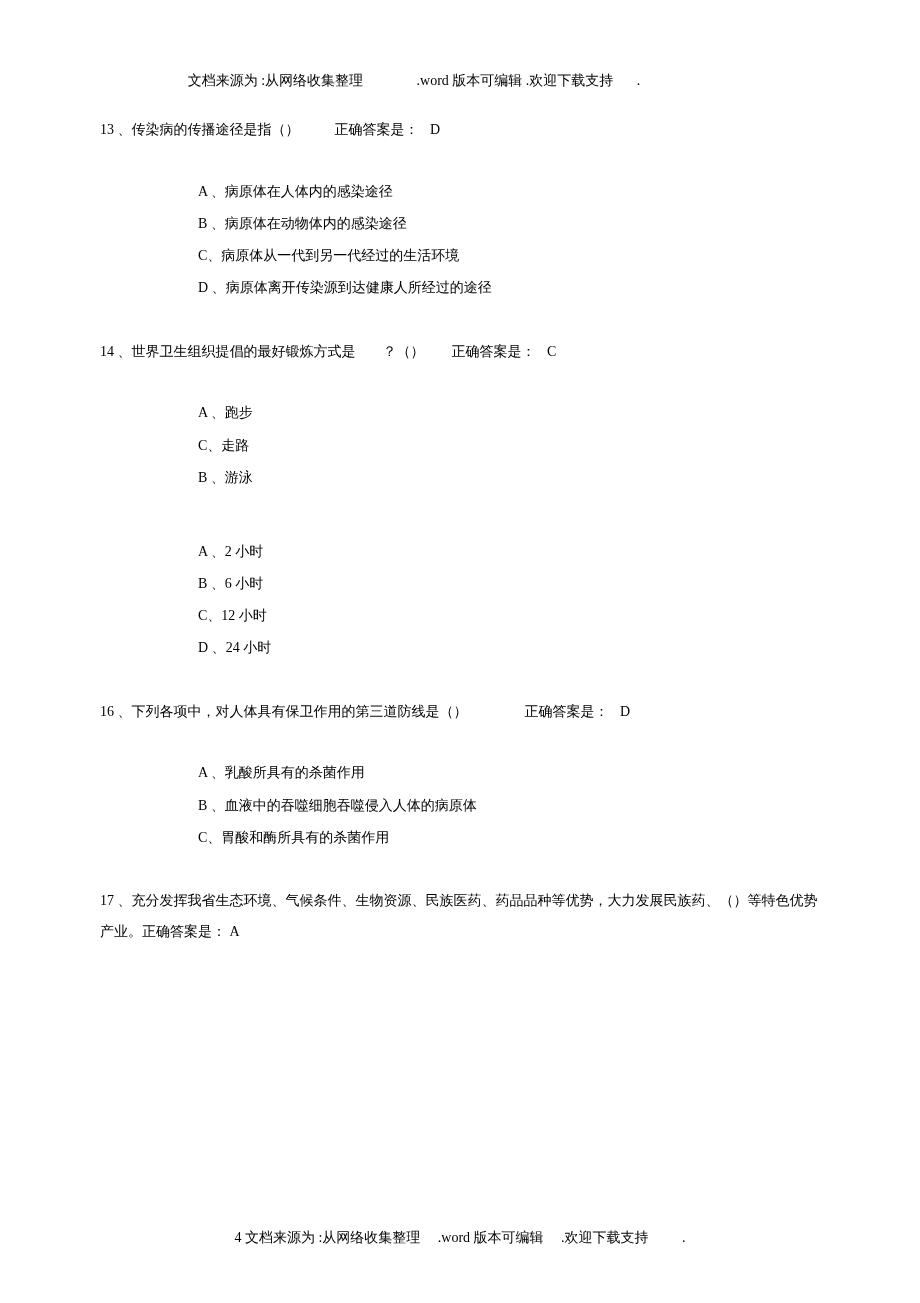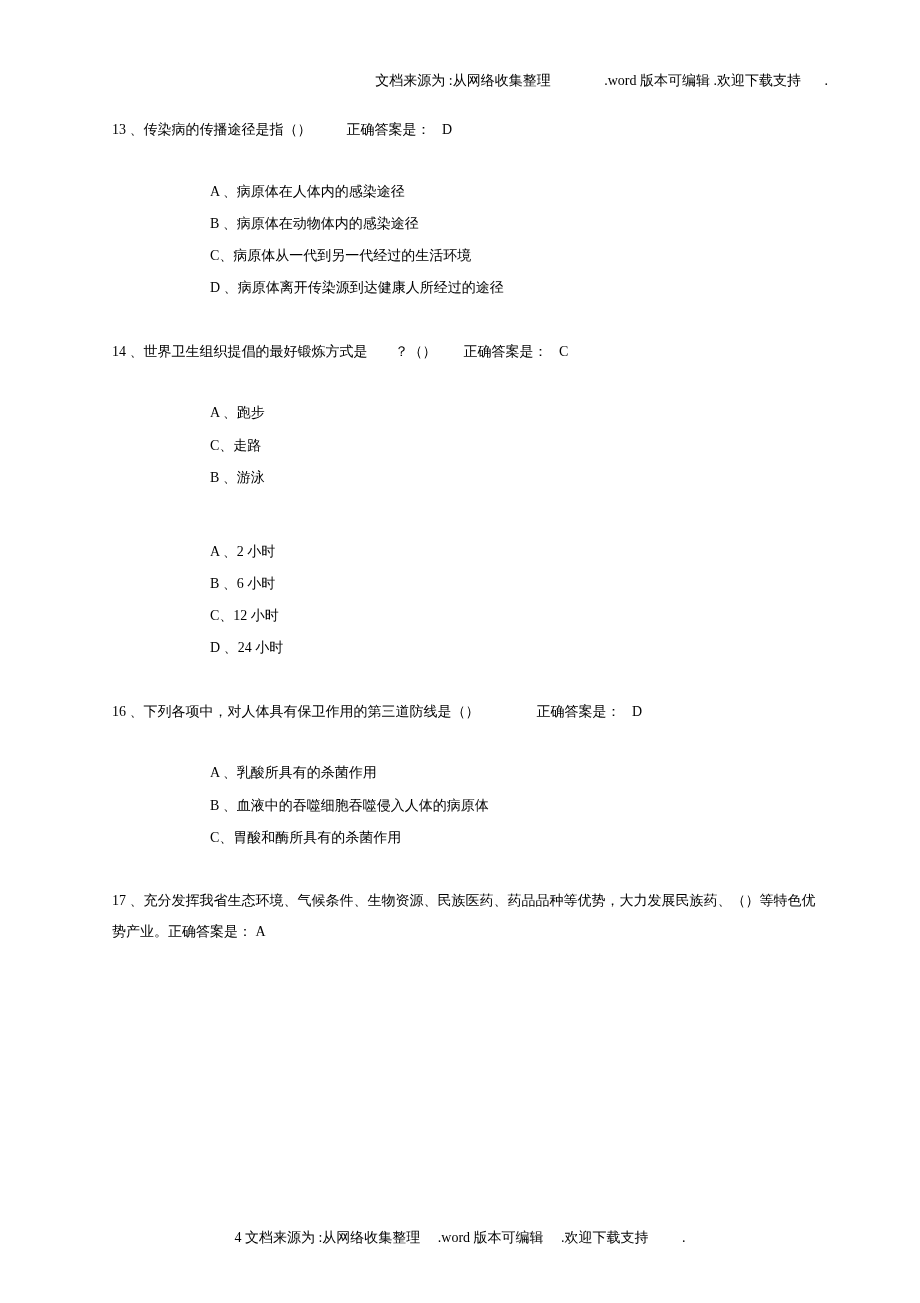--- a/index.html
+++ b/index.html
@@ -10,33 +10,33 @@
       font-family: "SimSun", "宋体", serif;
       font-size: 14px;
       color: #000000;
       position: relative;
     }
     .header {
       position: absolute;
       top: 72px;
       left: 0;
       width: 828px;
-      text-align: right;
+      text-align: center;
       font-size: 14px;
     }
     .header .part1 { display: inline-block; margin-right: 50px; }
     .header .part2 { display: inline-block; margin-right: 20px; }
     .content {
       position: absolute;
       top: 115px;
       left: 100px;
       width: 720px;
       line-height: 2.2;
     }
-    .question-block { margin-bottom: 32px; margin-left: 12px; }
+    .question-block { margin-bottom: 32px; }
     .q-text { margin-bottom: 30px; }
     .q-text .num { display: inline; }
     .q-text .body { display: inline; }
     .q-text .gap1 { display: inline-block; width: 28px; }
     .q-text .gap2 { display: inline-block; width: 20px; }
     .q-text .ans-label { display: inline; }
     .q-text .ans-val { display: inline; margin-left: 8px; }
     .options { padding-left: 98px; }
     .opt { line-height: 2.3; }
     .opt .letter { display: inline; }

